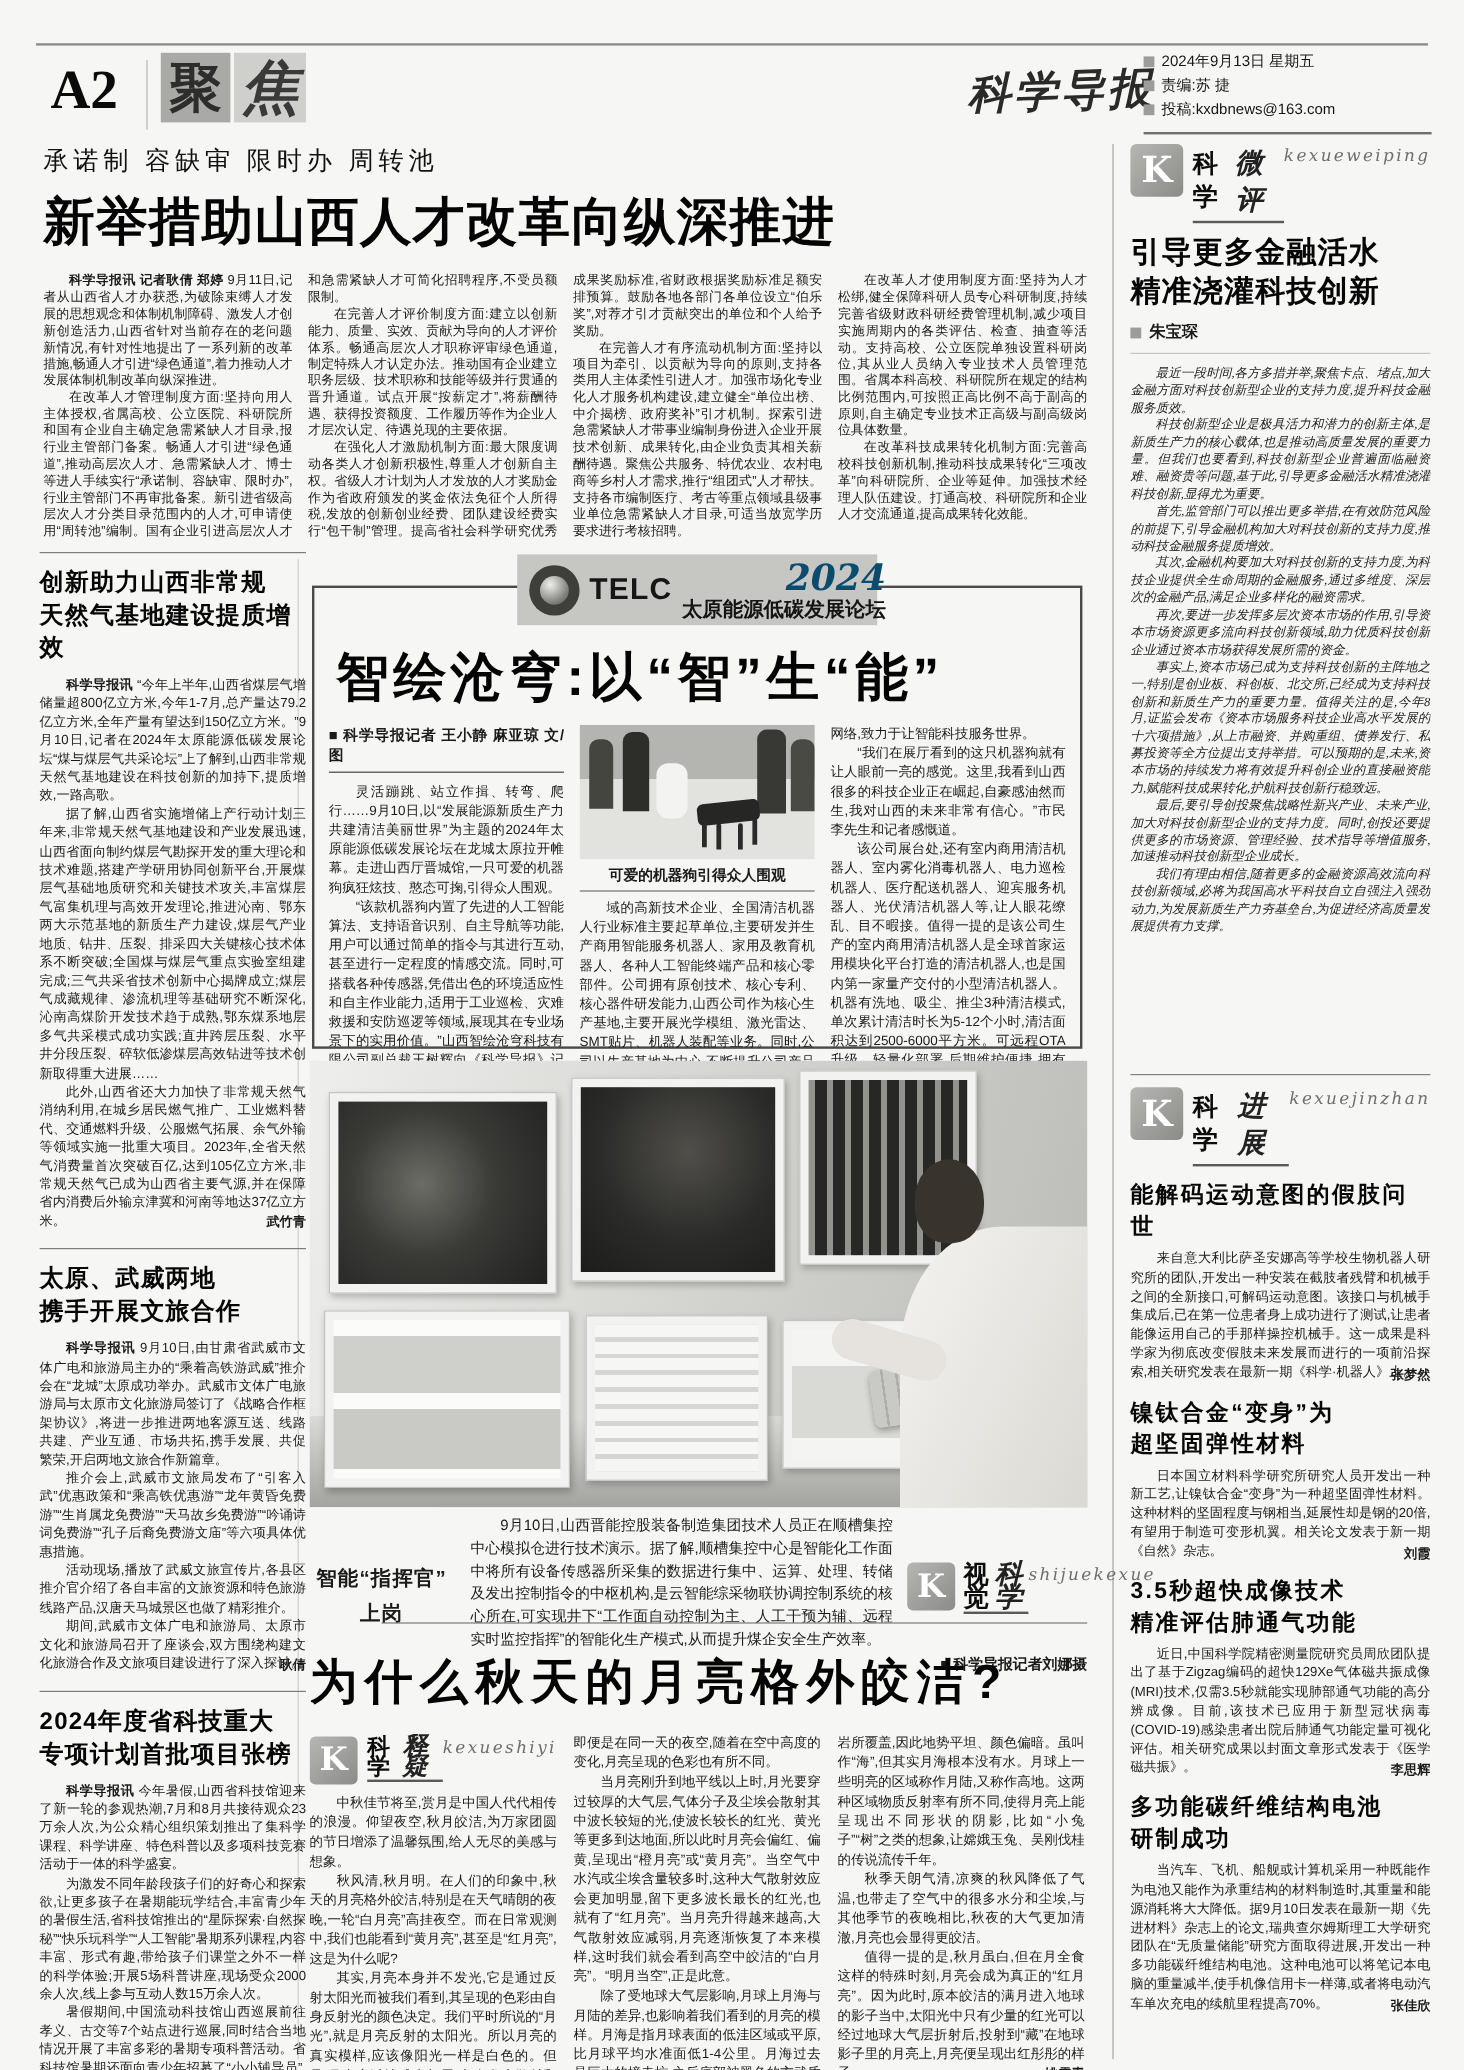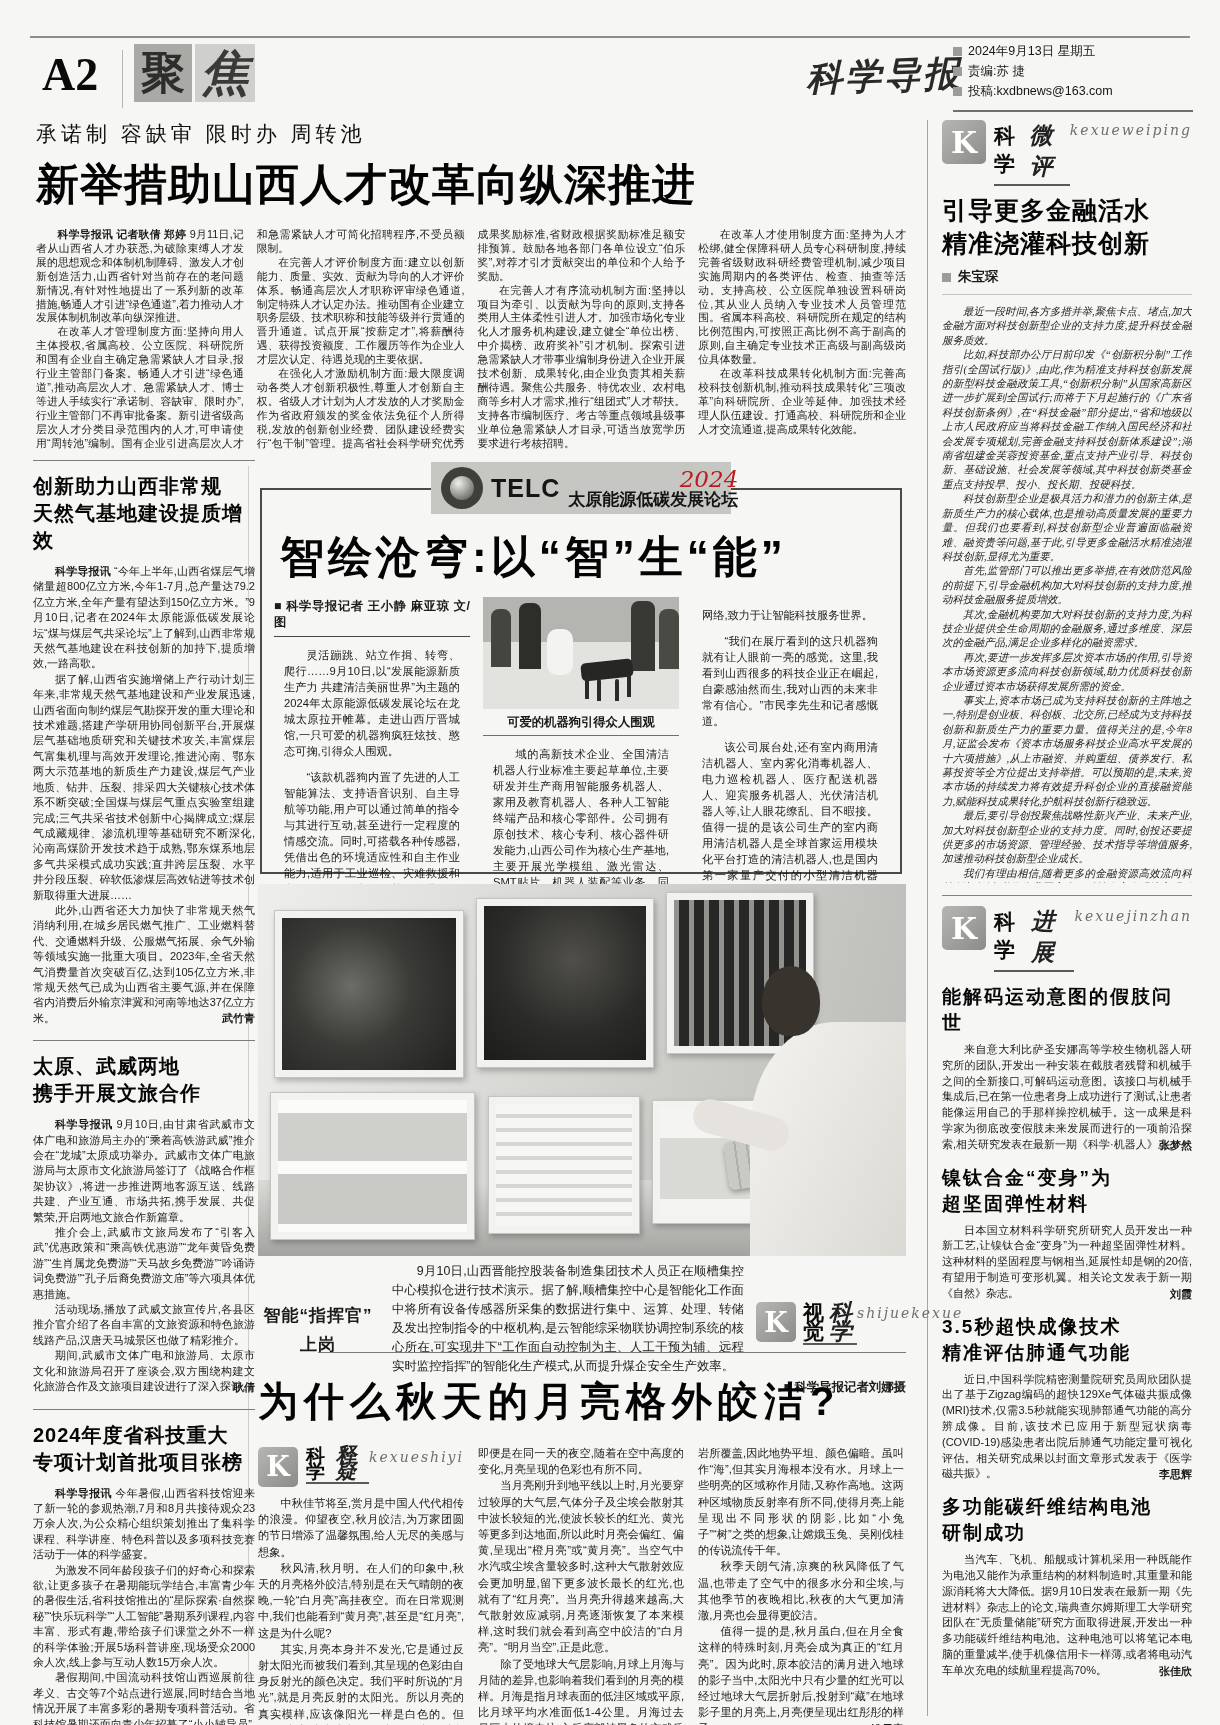--- a/index.html
+++ b/index.html
@@ -34,26 +34,26 @@
   .la-body{margin-top:10px;font-size:11px;line-height:15.4px;text-align:justify}
   .la-body p{margin:0;text-indent:2em}
   .byl{text-align:right;font-weight:700;font-size:11px;margin-top:-15px}
   
   .feature{position:absolute;left:260px;top:488px;width:642px;height:386px;border:2px solid #4a4a47;background:transparent;padding:0 12px;box-sizing:border-box}
   .banner{position:relative;width:300px;margin:-28px auto 0;background:#c6c6c3;display:flex;align-items:center;gap:8px;padding:5px 10px;box-sizing:border-box}
   .telc-circle{width:42px;height:42px;border-radius:50%;background:#3e3e3b;display:flex;align-items:center;justify-content:center;flex:0 0 auto}
   .telc-ball{width:24px;height:24px;border-radius:50%;background:radial-gradient(circle at 35% 30%,#efefec,#8a8a86 60%,#4c4c49)}
   .telc-word{font-size:25px;font-weight:900;color:#161616;letter-spacing:1px}
   .telc-col{display:flex;flex-direction:column;align-items:flex-end;line-height:1.05}
-  .telc-year{font-size:23px;font-weight:400;font-style:italic;color:#b91c1c;font-family:"DejaVu Serif",serif}
+  .telc-year{font-size:30px;font-weight:700;font-style:italic;color:#0c4a6e;font-family:"DejaVu Serif",serif}
   .telc-cn{font-size:17px;font-weight:800;color:#141414;white-space:nowrap}
   .f-hl{font-size:44px;font-weight:900;letter-spacing:4px;color:#040404;margin:14px 0 10px 6px;white-space:nowrap}
   .f-body{display:flex;gap:13px}
   .f-col{width:200px;height:292px;overflow:hidden;font-size:11.2px;line-height:16px;text-align:justify}
-  .f-col p{margin:10px;text-indent:2em}
+  .f-col p{margin:0;text-indent:2em}
   .f-byl{font-weight:700;font-size:12.3px;border-bottom:1.5px solid #444;padding:1px 0 6px;margin-bottom:8px;text-indent:0}
   .dogphoto{position:relative;height:112px;background:linear-gradient(#b4b4b1 0 40%,#e2e2df 40% 100%);overflow:hidden;margin-bottom:2px}
   .dp-fig{position:absolute;border-radius:8px 8px 0 0}
   .dogcap{font-weight:700;font-size:12.3px;text-align:center;border-bottom:1px solid #6f6f6c;padding:3px 0 5px;margin-bottom:6px;text-indent:0!important}
   .f-col2text{text-indent:0;margin:0;text-align:justify}
   
   .bigphoto{position:absolute;left:258px;top:884px;width:648px;height:372px;background:linear-gradient(105deg,#eeeeec 0%,#d6d6d3 45%,#b9b9b6 100%);overflow:hidden}
   .bp-desk{position:absolute;left:0;top:296px;width:100%;height:76px;background:linear-gradient(#dadad7,#a3a3a0)}
   .bp-mon{position:absolute;background:#f2f2f0;border:1px solid #c3c3c0;box-shadow:2px 3px 6px rgba(0,0,0,.25);padding:7px;box-sizing:border-box}
   .bp-scr{width:100%;height:100%}
@@ -321,21 +321,20 @@
     <div class="wp-hl">
       <div>引导更多金融活水</div>
       <div>精准浇灌科技创新</div>
     </div>
     <div class="wp-byl">
         <span class="sq"></span>
         <span>朱宝琛</span>
       </div>
     <div class="wp-body">
         <p class="para">最近一段时间,各方多措并举,聚焦卡点、堵点,加大金融方面对科技创新型企业的支持力度,提升科技金融服务质效。</p>
-        <p class="para">比如,科技部办公厅日前印发《“创新积分制”工作指引(全国试行版)》,由此,作为精准支持科技创新发展的新型科技金融政策工具,“创新积分制”从国家高新区进一步扩展到全国试行;而将于下月起施行的《广东省科技创新条例》,在“科技金融”部分提出,“省和地级以上市人民政府应当将科技金融工作纳入国民经济和社会发展专项规划,完善金融支持科技创新体系建设”;湖南省组建金芙蓉投资基金,重点支持产业引导、科技创新、基础设施、社会发展等领域,其中科技创新类基金重点支持投早、投小、投长期、投硬科技。</p>
         <p class="para">科技创新型企业是极具活力和潜力的创新主体,是新质生产力的核心载体,也是推动高质量发展的重要力量。但我们也要看到,科技创新型企业普遍面临融资难、融资贵等问题,基于此,引导更多金融活水精准浇灌科技创新,显得尤为重要。</p>
         <p class="para">首先,监管部门可以推出更多举措,在有效防范风险的前提下,引导金融机构加大对科技创新的支持力度,推动科技金融服务提质增效。</p>
         <p class="para">其次,金融机构要加大对科技创新的支持力度,为科技企业提供全生命周期的金融服务,通过多维度、深层次的金融产品,满足企业多样化的融资需求。</p>
         <p class="para">再次,要进一步发挥多层次资本市场的作用,引导资本市场资源更多流向科技创新领域,助力优质科技创新企业通过资本市场获得发展所需的资金。</p>
         <p class="para">事实上,资本市场已成为支持科技创新的主阵地之一,特别是创业板、科创板、北交所,已经成为支持科技创新和新质生产力的重要力量。值得关注的是,今年8月,证监会发布《资本市场服务科技企业高水平发展的十六项措施》,从上市融资、并购重组、债券发行、私募投资等全方位提出支持举措。可以预期的是,未来,资本市场的持续发力将有效提升科创企业的直接融资能力,赋能科技成果转化,护航科技创新行稳致远。</p>
         <p class="para">最后,要引导创投聚焦战略性新兴产业、未来产业,加大对科技创新型企业的支持力度。同时,创投还要提供更多的市场资源、管理经验、技术指导等增值服务,加速推动科技创新型企业成长。</p>
         <p class="para">我们有理由相信,随着更多的金融资源高效流向科技创新领域,必将为我国高水平科技自立自强注入强劲动力,为发展新质生产力夯基垒台,为促进经济高质量发展提供有力支撑。</p>
       </div>
     <div class="r-rule"></div>
     <div class="badge">

